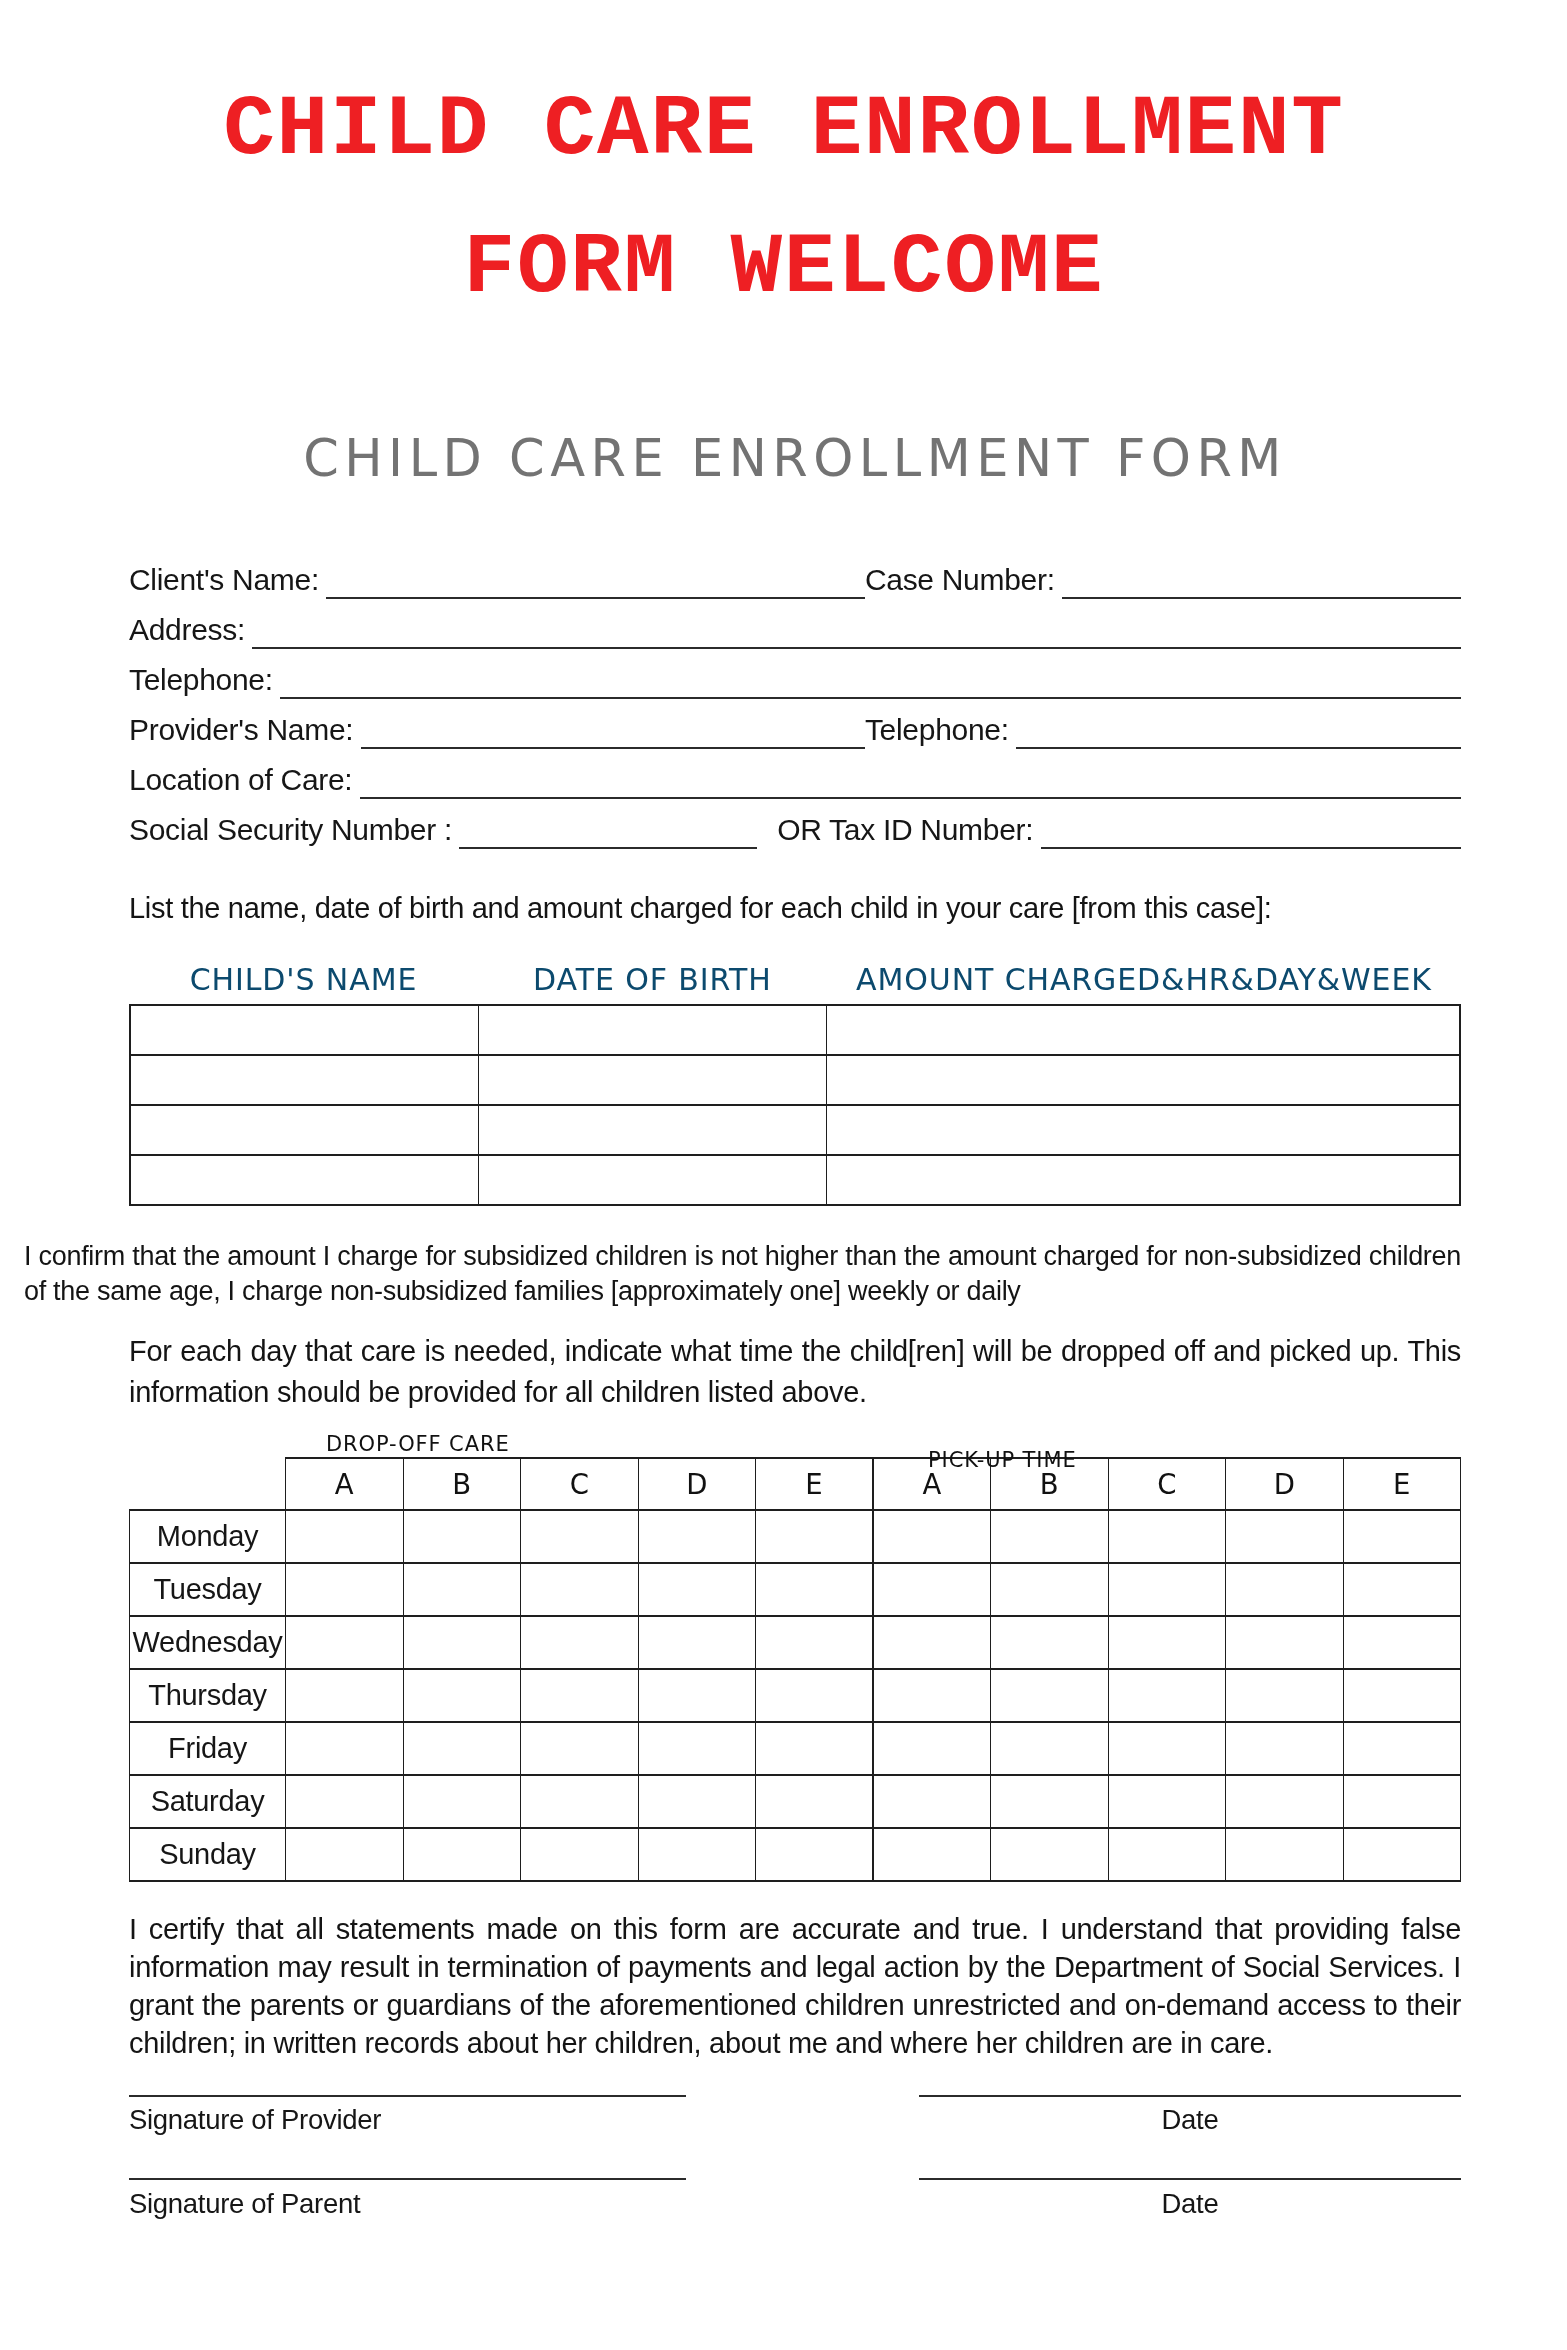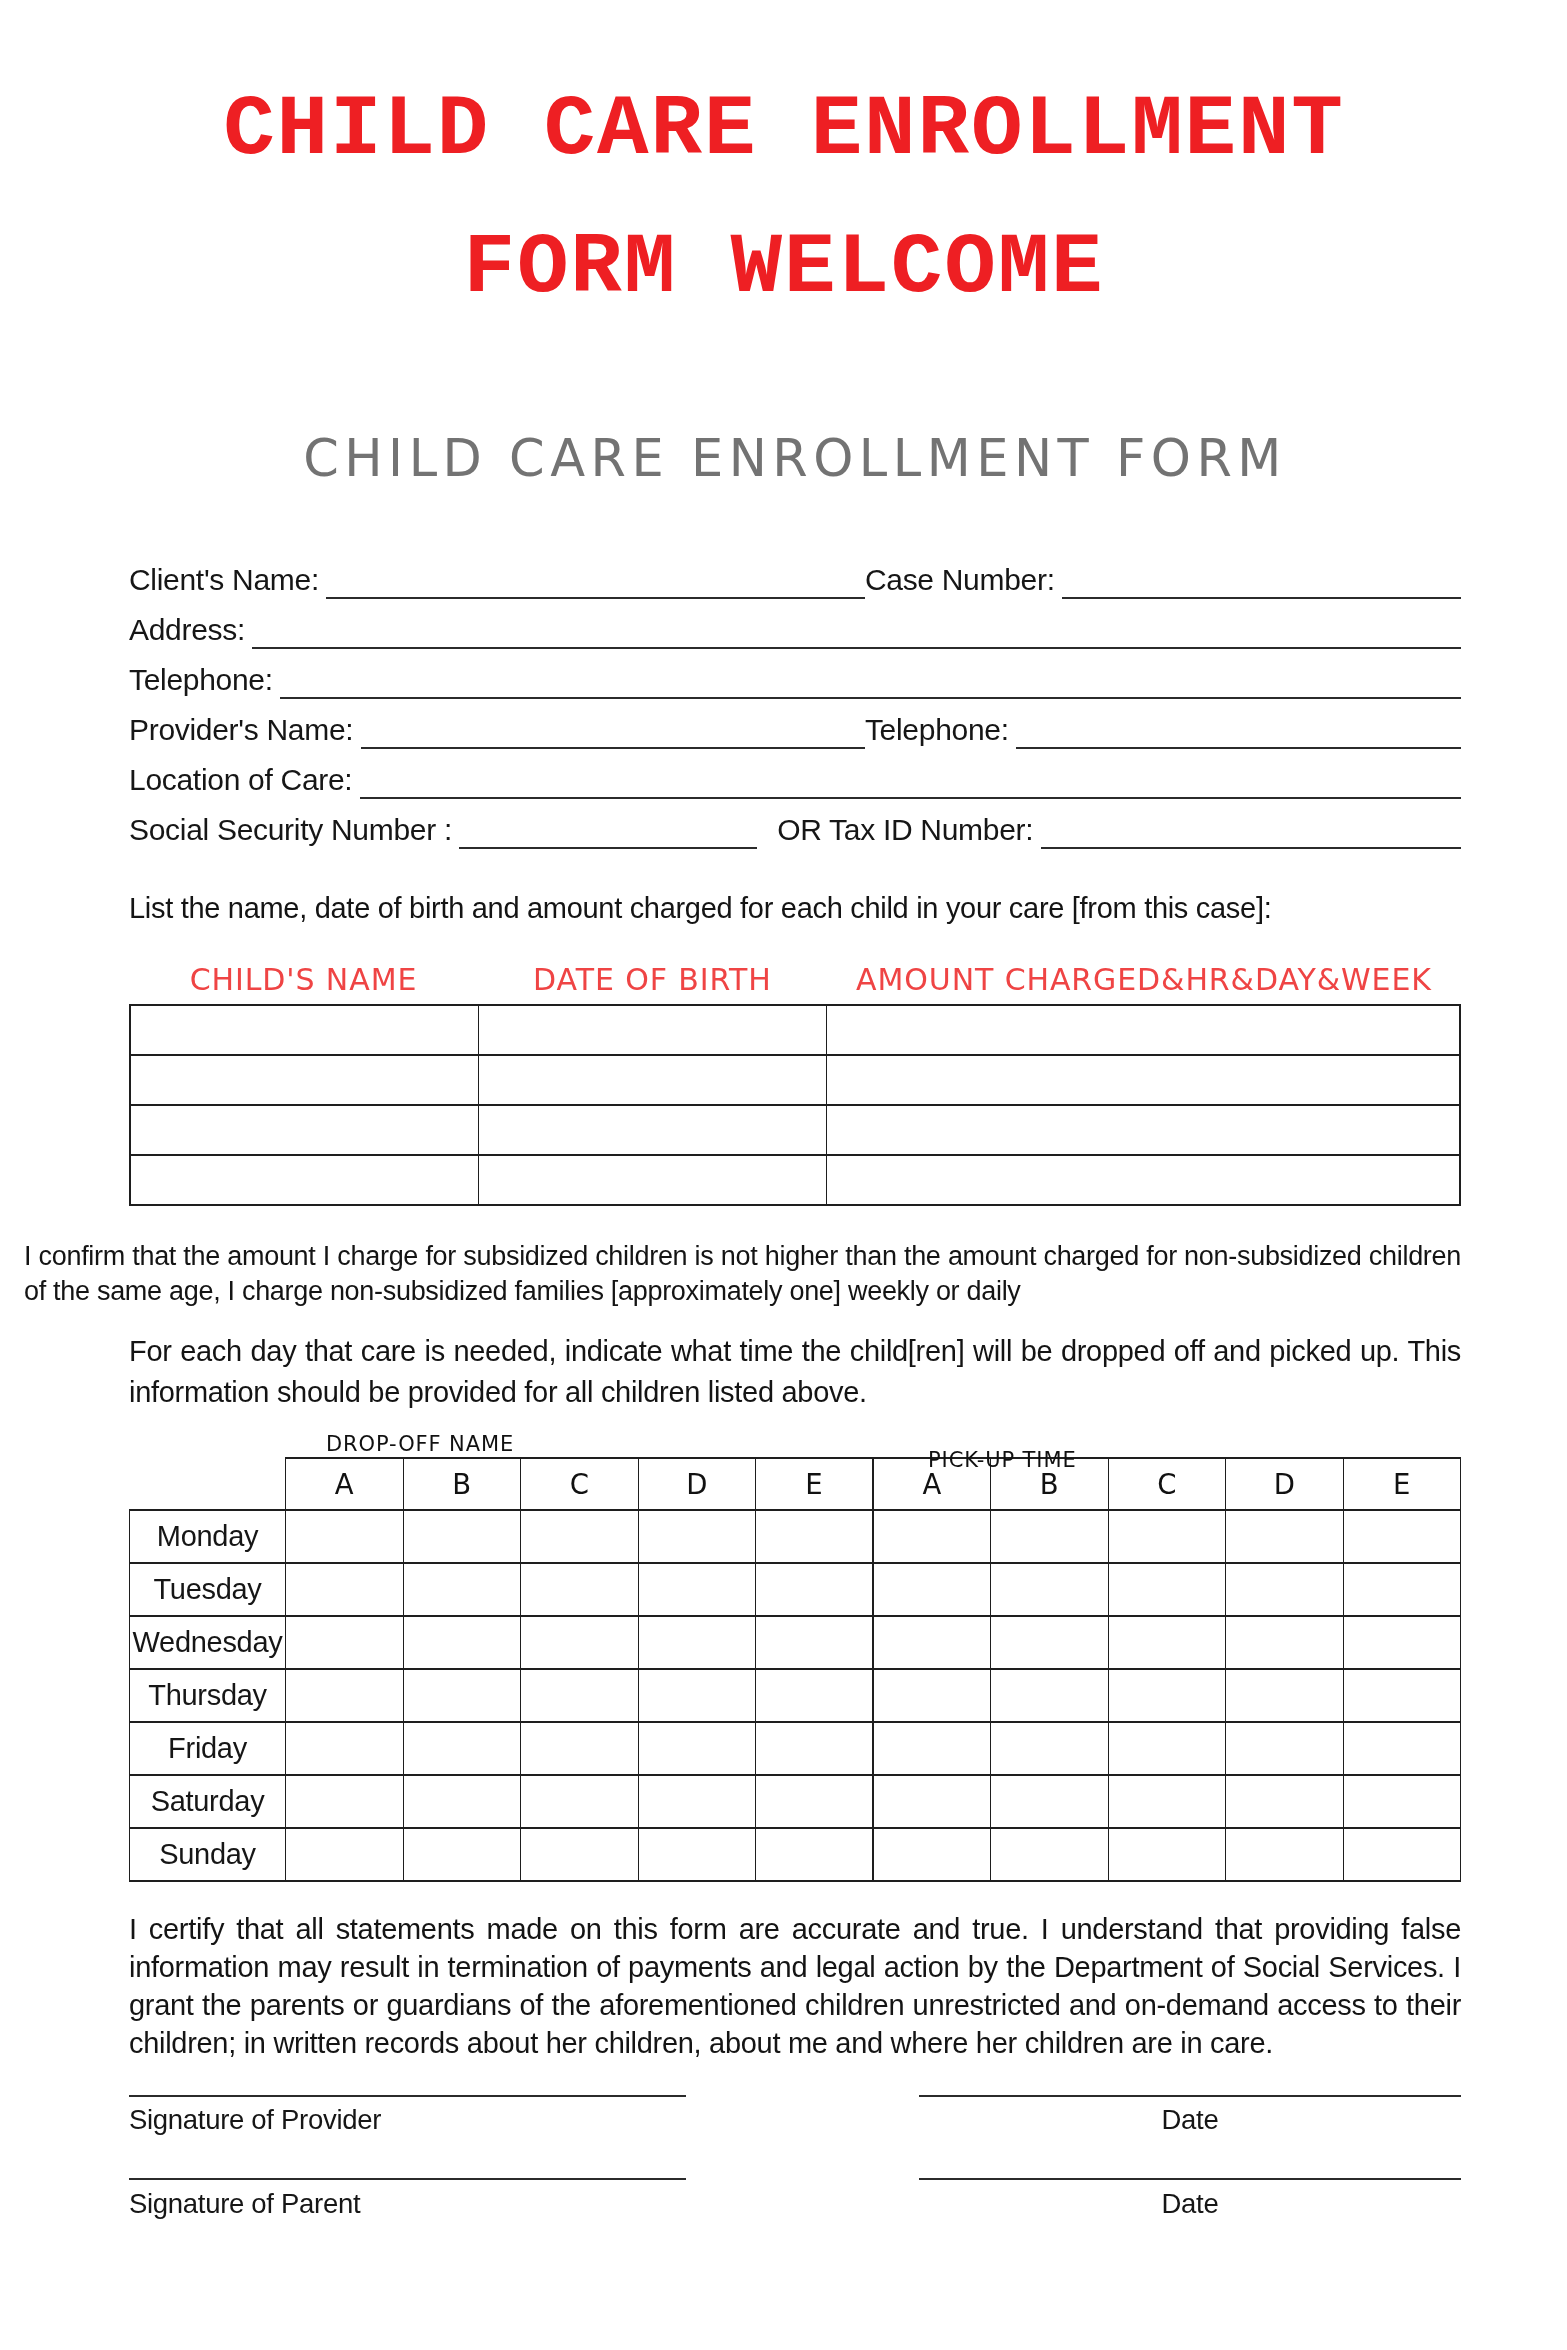--- a/index.html
+++ b/index.html
@@ -29,21 +29,21 @@
   .gap  { width:20px; }
   
   .para {
     margin:39px 107px 0 129px; font-size:29px; line-height:41px;
     letter-spacing:-0.3px; text-align:justify; color:#141414;
   }
   .para.small { font-size:27px; line-height:35px; margin-top:33px;margin-left:24px; }
   
   .chead {
     display:flex; margin:33px 107px 0 129px;
-    font-family:"DejaVu Sans", sans-serif; font-size:30px; letter-spacing:0.9px; color:#ef4444;
+    font-family:"DejaVu Sans", sans-serif; font-size:30px; letter-spacing:0.9px; color:#0c4a6e;
   }
   .chead .c1 { width:26.2%; text-align:center; }
   .chead .c2 { width:26.2%; text-align:center; }
   .chead .c3 { width:47.6%; text-align:center; }
   table.children {
     width:1332px; margin:7.3px 107px 0 129px; border-collapse:collapse;
     border:2.8px solid #1e1e1e; table-layout:fixed;
   }
   table.children td {
     border:1.8px solid #1e1e1e; border-top-width:2.8px; border-bottom-width:2.8px; height:46px;
@@ -159,21 +159,21 @@
         <td></td>
       </tr>
     </tbody>
   </table>
 
   <p class="para small">I confirm that the amount I charge for subsidized children is not higher than the amount charged for non-subsidized children of the same age, I charge non-subsidized families [approximately one] weekly or daily</p>
 
   <p class="para" style="margin-top:22px">For each day that care is needed, indicate what time the child[ren] will be dropped off and picked up. This information should be provided for all children listed above.</p>
 
   <div class="sched-labels">
-    <span class="dropoff">DROP-OFF NAME</span>
+    <span class="dropoff">DROP-OFF CARE</span>
     <span class="pickup">PICK-UP TIME</span>
   </div>
 
   <table class="schedule">
     <colgroup>
       <col style="width:156px">
         <col>
         <col>
         <col>
         <col>

